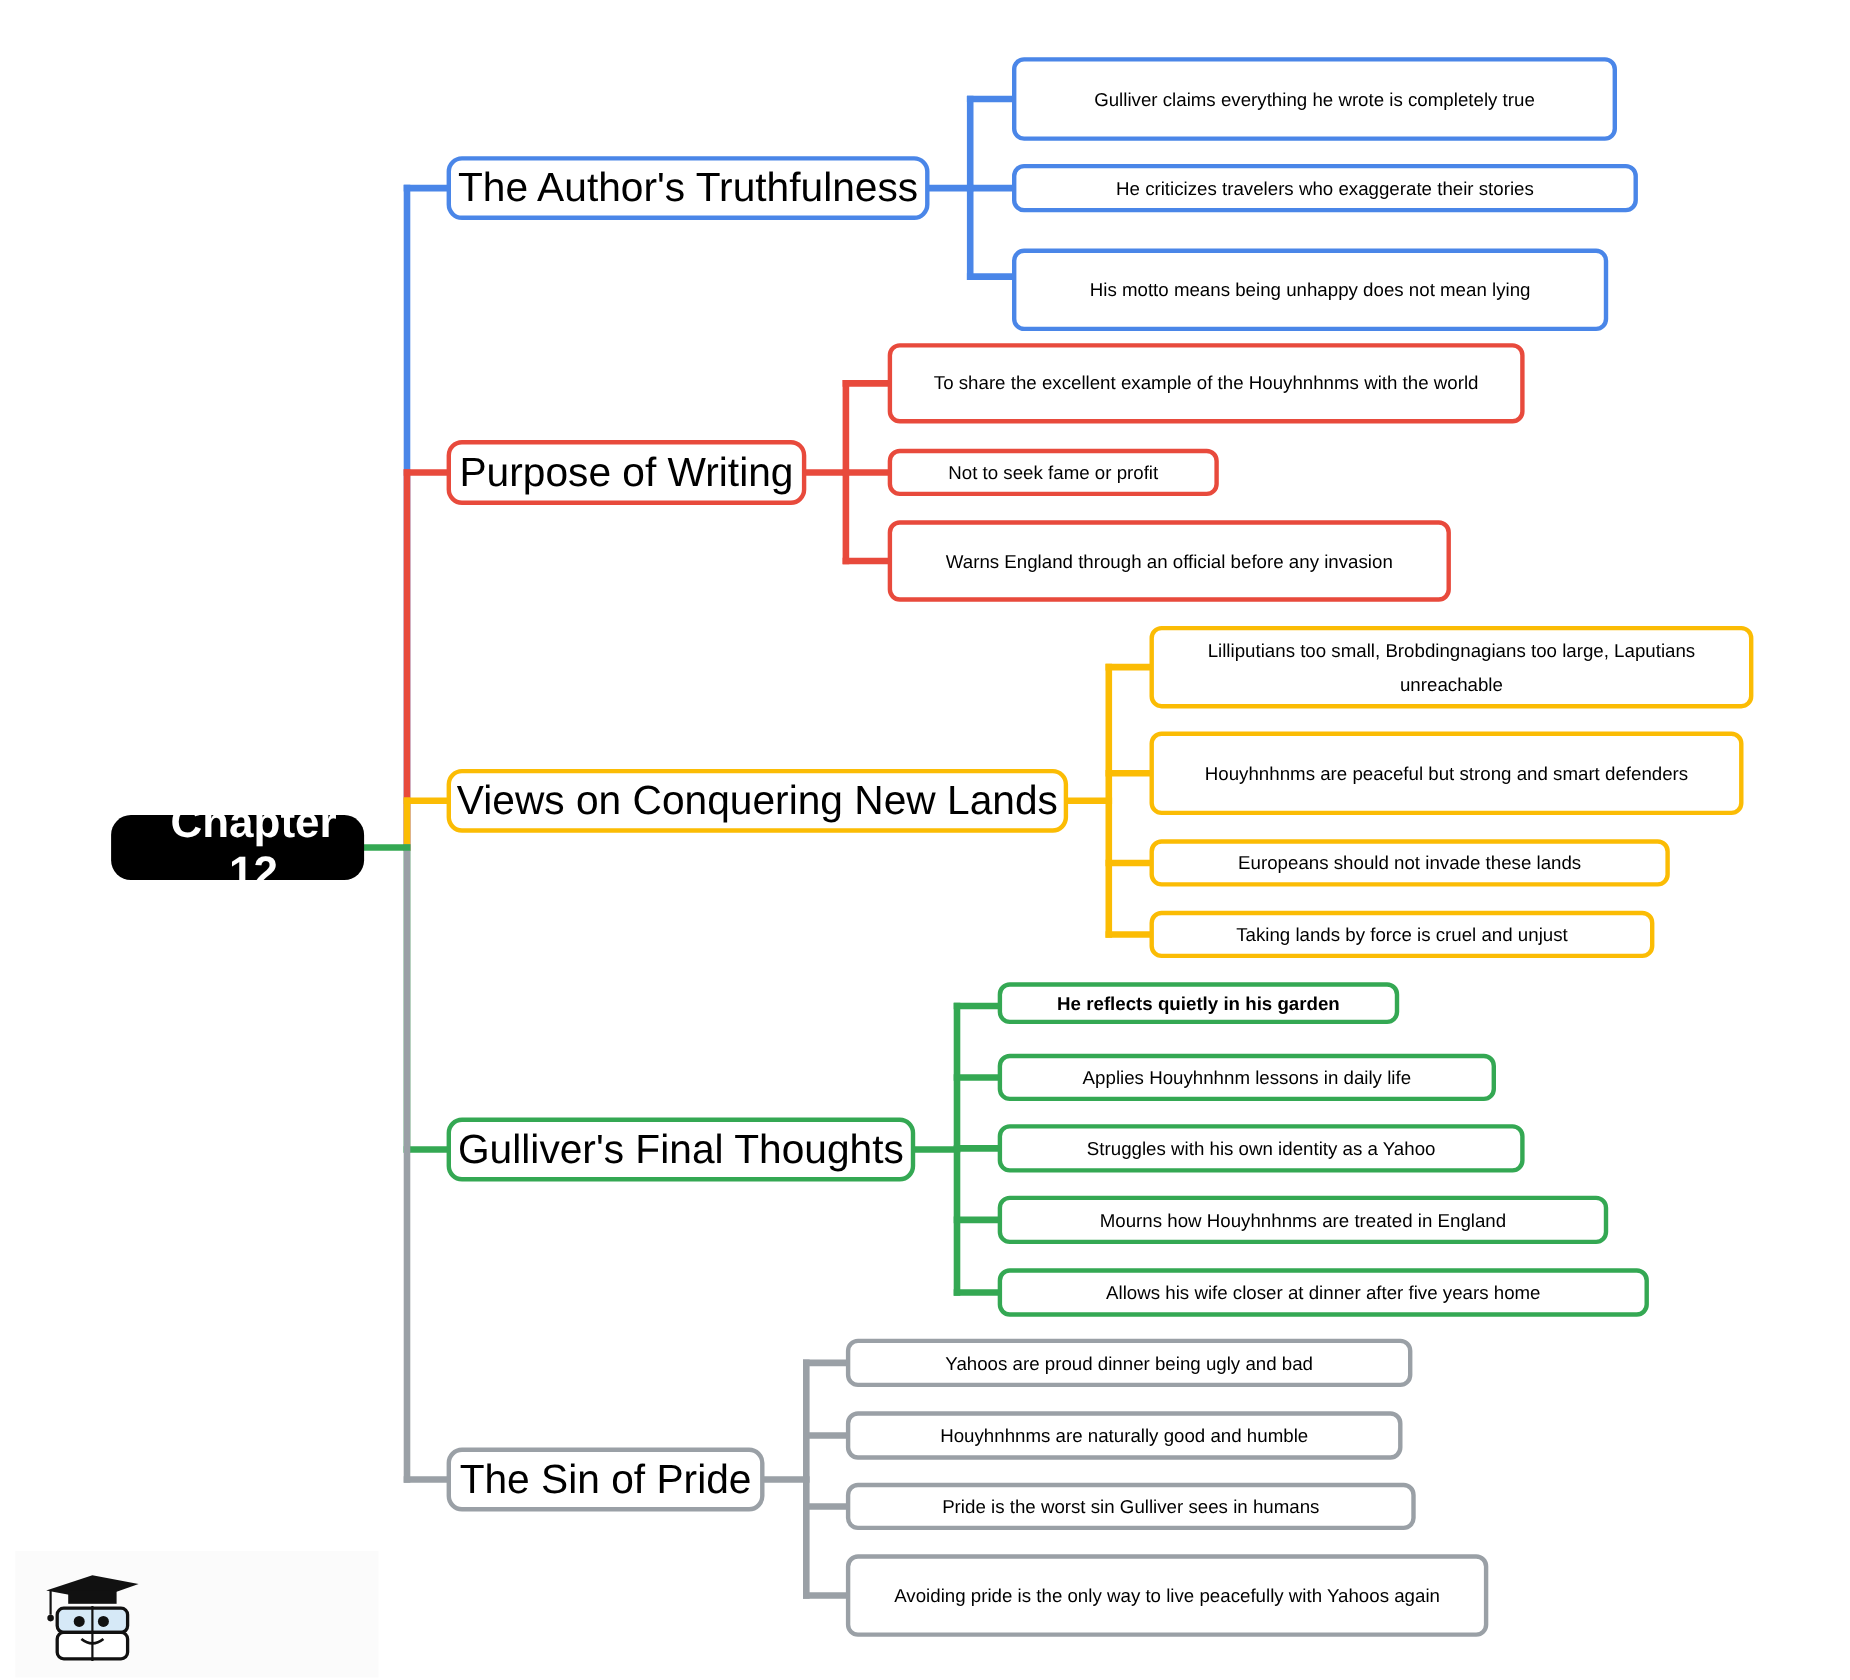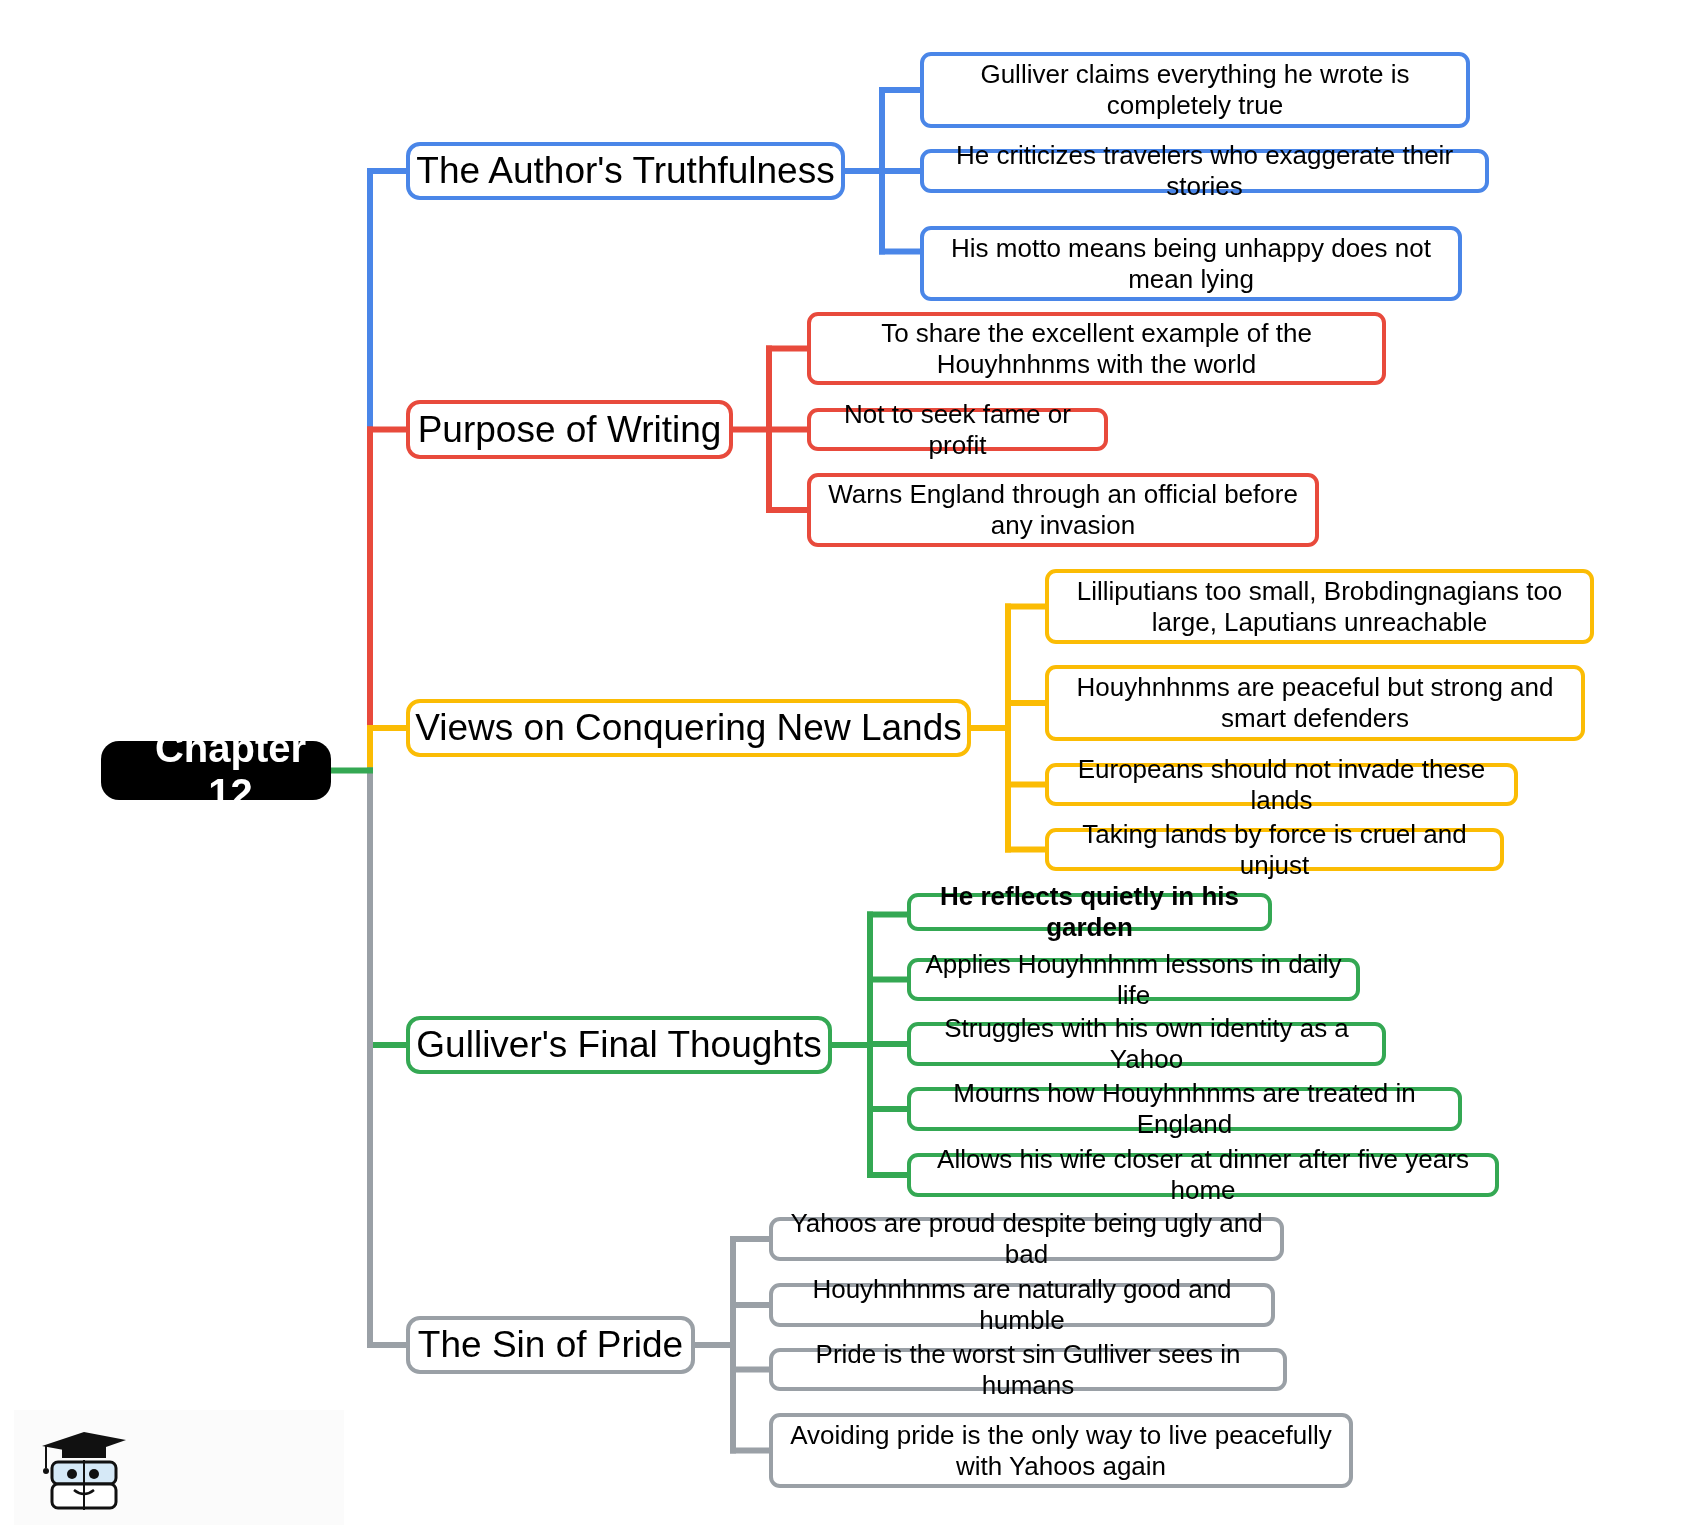--- a/index.html
+++ b/index.html
@@ -2,21 +2,21 @@
 <html><head>
 <meta charset="utf-8">
 <style>
   html, body { margin:0; padding:0; background:#ffffff; }
   body { width:1682px; height:1527px; position:relative; overflow:hidden; font-family:"Liberation Sans", sans-serif; }
   #lines { position:absolute; left:0; top:0; width:1682px; height:1527px; }
   .node { position:absolute; box-sizing:border-box; background:#fff; border:4px solid; border-radius:14px;
           display:flex; align-items:center; justify-content:center; text-align:center; color:#000; }
   .root { background:#000; color:#fff; border:none; border-radius:18px; font-weight:bold; font-size:40px; }
   .branch { font-size:37px; padding:0 12px; white-space:nowrap; }
-  .leaf { font-size:26px; line-height:31px; padding:0 14px; border-radius:11px; }
+  .leaf { font-size:17px; line-height:31px; padding:0 14px; border-radius:11px; }
   .logo { position:absolute; left:14px; top:1410px; width:330px; height:115px; background:#fbfbfb; }
   .logo-text { position:absolute; left:132px; top:22px; font-size:54px; font-weight:bold; color:#111; font-family:"DejaVu Sans", sans-serif; }
   .logo-icon { position:absolute; left:20px; top:14px; width:100px; height:90px; }
 </style>
 </head>
 <body>
 
 <svg id="lines">
     <line x1="370" y1="770.5" x2="370" y2="171" stroke="#4a86e8" stroke-width="6" stroke-linecap="square"></line>
     <line x1="370" y1="171" x2="406" y2="171" stroke="#4a86e8" stroke-width="6" stroke-linecap="square"></line>
@@ -117,21 +117,21 @@
     <div class="node leaf" style="left: 907px; top: 1087px; width: 555px; height: 44px; border-color: rgb(52, 168, 83);">
       <span>Mourns how Houyhnhnms are treated in England</span>
     </div>
     <div class="node leaf" style="left: 907px; top: 1153px; width: 592px; height: 44px; border-color: rgb(52, 168, 83);">
       <span>Allows his wife closer at dinner after five years home</span>
     </div>
     <div class="node branch" style="left: 406px; top: 1316px; width: 289px; height: 58px; border-color: rgb(154, 160, 166);">
       <span>The Sin of Pride</span>
     </div>
     <div class="node leaf" style="left: 769px; top: 1217px; width: 515px; height: 44px; border-color: rgb(154, 160, 166);">
-      <span>Yahoos are proud despite being ugly and bad</span>
+      <span>Yahoos are proud dinner being ugly and bad</span>
     </div>
     <div class="node leaf" style="left: 769px; top: 1283px; width: 506px; height: 44px; border-color: rgb(154, 160, 166);">
       <span>Houyhnhnms are naturally good and humble</span>
     </div>
     <div class="node leaf" style="left: 769px; top: 1348px; width: 518px; height: 43px; border-color: rgb(154, 160, 166);">
       <span>Pride is the worst sin Gulliver sees in humans</span>
     </div>
     <div class="node leaf" style="left: 769px; top: 1413px; width: 584px; height: 75px; border-color: rgb(154, 160, 166);">
       <span>Avoiding pride is the only way to live peacefully with Yahoos again</span>
     </div>

